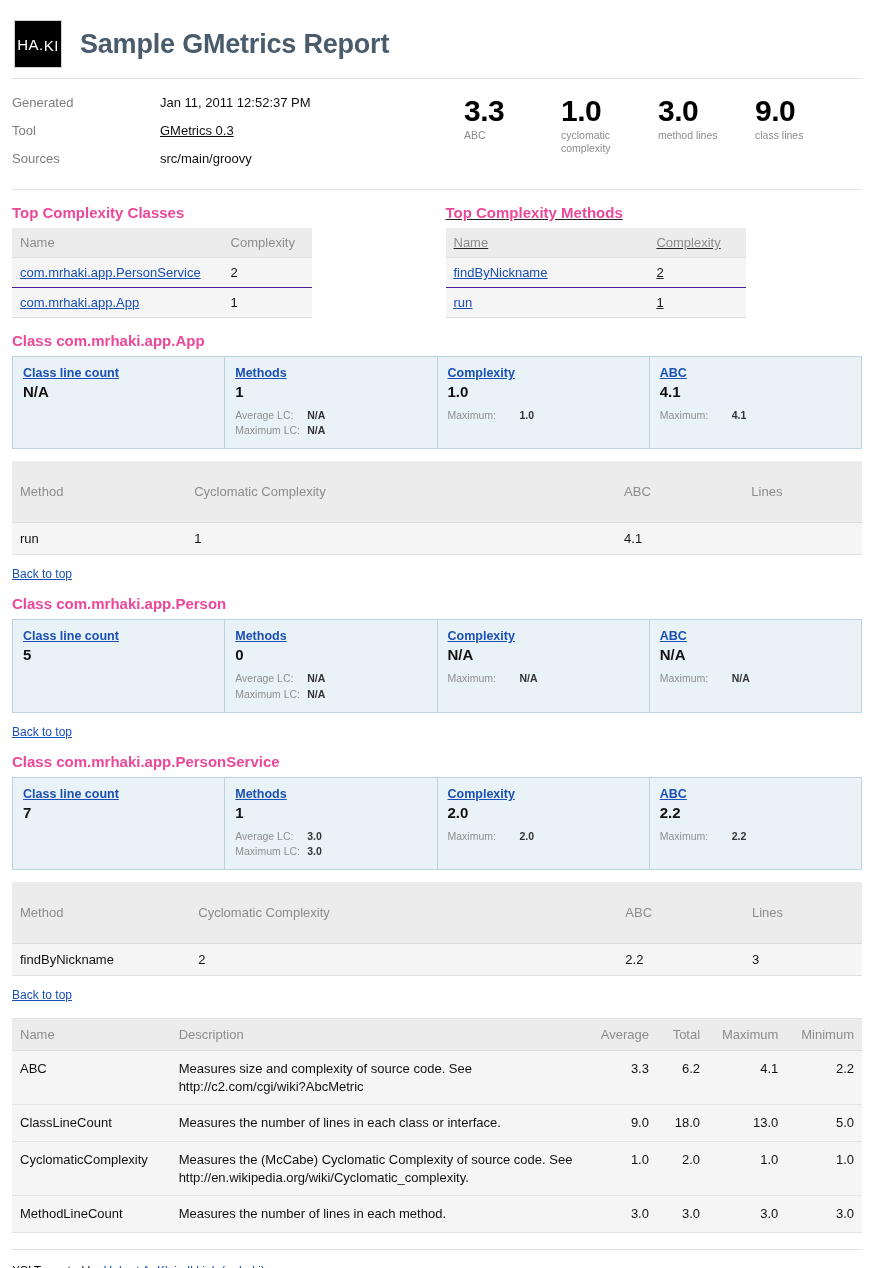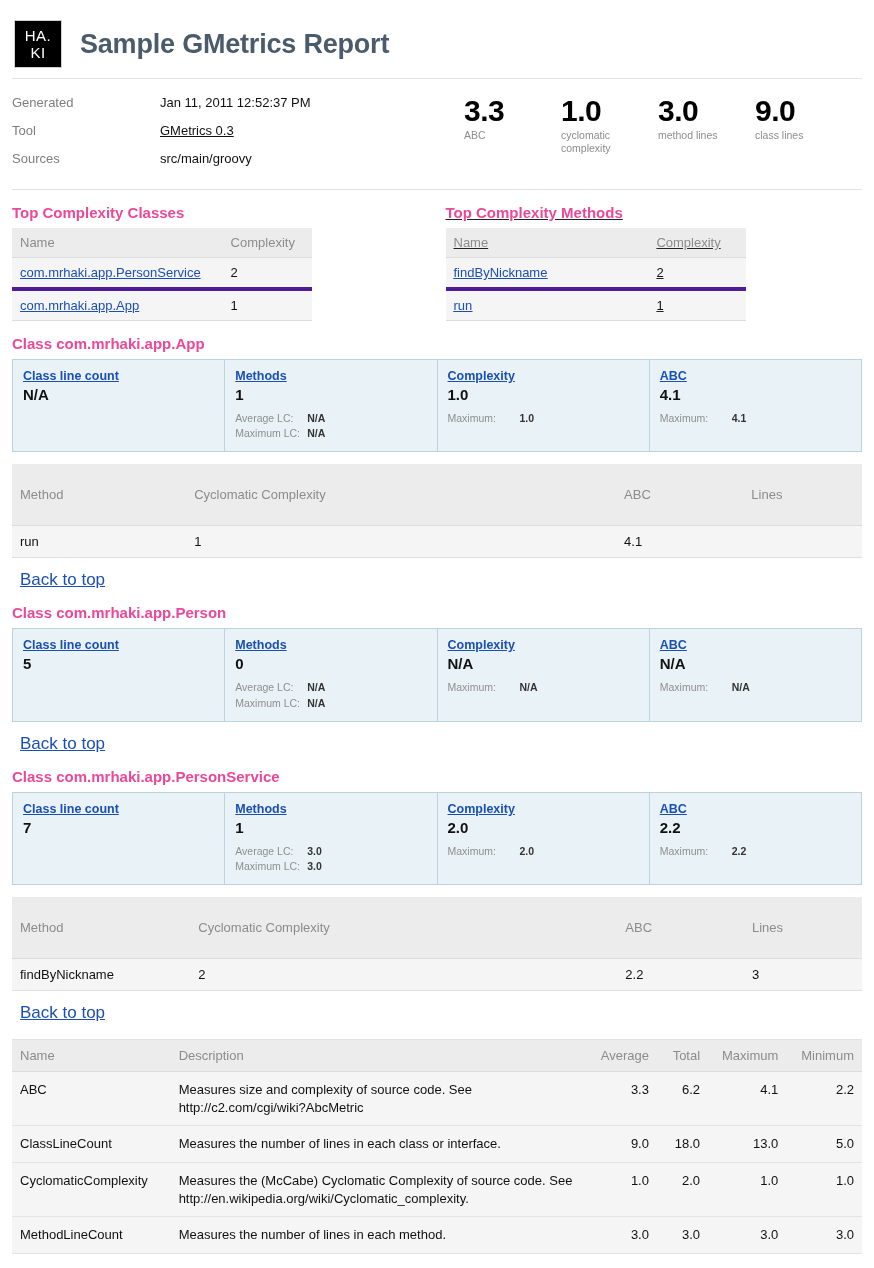--- a/index.html
+++ b/index.html
@@ -23,21 +23,21 @@
     align-items: center;
     height: 78px;
     padding-top: 10px;
     box-sizing: border-box;
   }
   .logo {
     width: 48px; height: 48px;
     background: #000000;
     border: 1px solid #cfcfcf;
     box-sizing: border-box;
-    display: flex; flex-direction: column;
+    display: flex; flex-direction: row;
     align-items: center; justify-content: center;
     color: #ffffff;
     font-family: "Liberation Sans", sans-serif;
     line-height: 1;
     margin-left: 2px;
   }
   .logo .l1 { font-size: 15px; letter-spacing: .5px; }
   .logo .l2 { font-size: 15px; letter-spacing: .5px; margin-top: 2px; }
   .page-title {
     margin-left: 18px;
@@ -102,21 +102,21 @@
     background: #ececec;
     color: #8c8c8c;
     font-weight: normal;
     text-align: left;
     padding: 7px 8px;
     border-bottom: 1px solid #dcdcdc;
   }
   table.simple td {
     background: #f5f5f5;
     padding: 7px 8px;
-    border-bottom: 4px solid #4c1d95;
+    border-bottom: 1px solid #4c1d95;
     color: #111;
   }
   table.simple tr:last-child td { border-bottom: 1px solid #dedede; }
   .tc-table { width: 300px; }
   .tc-table .c-name { width: 214px; }
   .tc-table .c-val { width: 86px; }
 
   
   .class-box {
     display: flex;
@@ -171,21 +171,21 @@
     text-align: left;
     padding: 23px 8px;
     border-bottom: 1px solid #dcdcdc;
   }
   table.methods td {
     background: #f5f5f5;
     padding: 8px 8px;
     color: #111;
     border-bottom: 1px solid #e0e0e0;
   }
-  .back-top { display: block; margin: 12px 0 0 8px; font-size: 17px; }
+  .back-top { display: block; margin: 12px 0 0 0; font-size: 12px; }
 
   
   table.metrics {
     border-collapse: collapse;
     width: 850px;
     font-size: 13px;
   }
   table.metrics th {
     background: #ececec;
     color: #8c8c8c;

